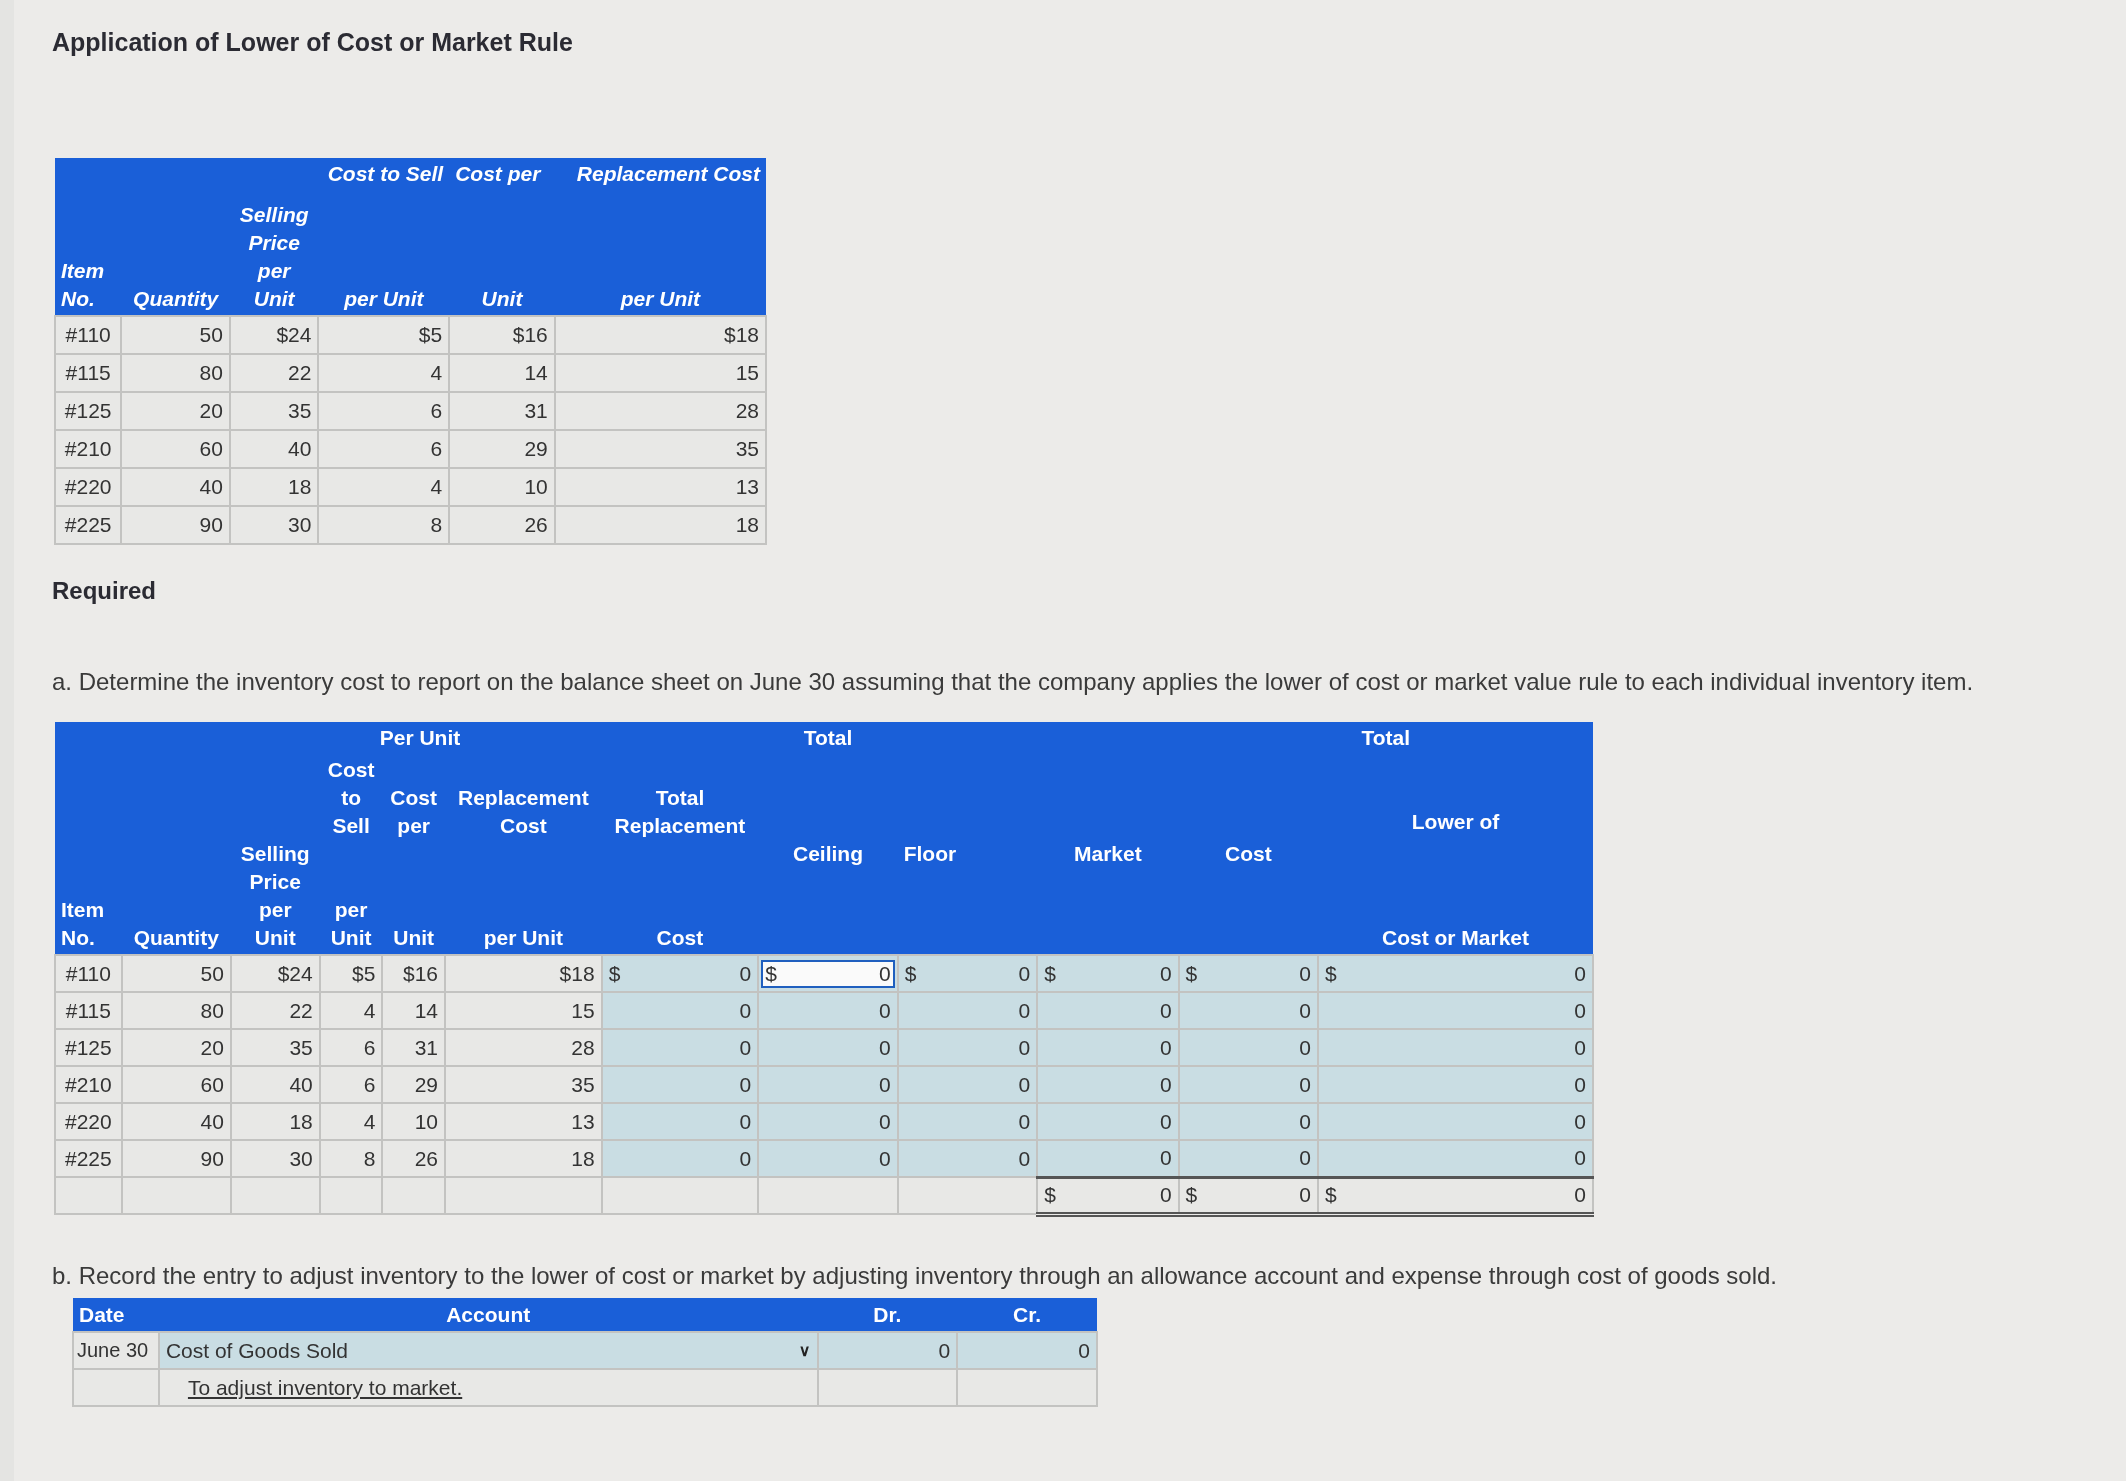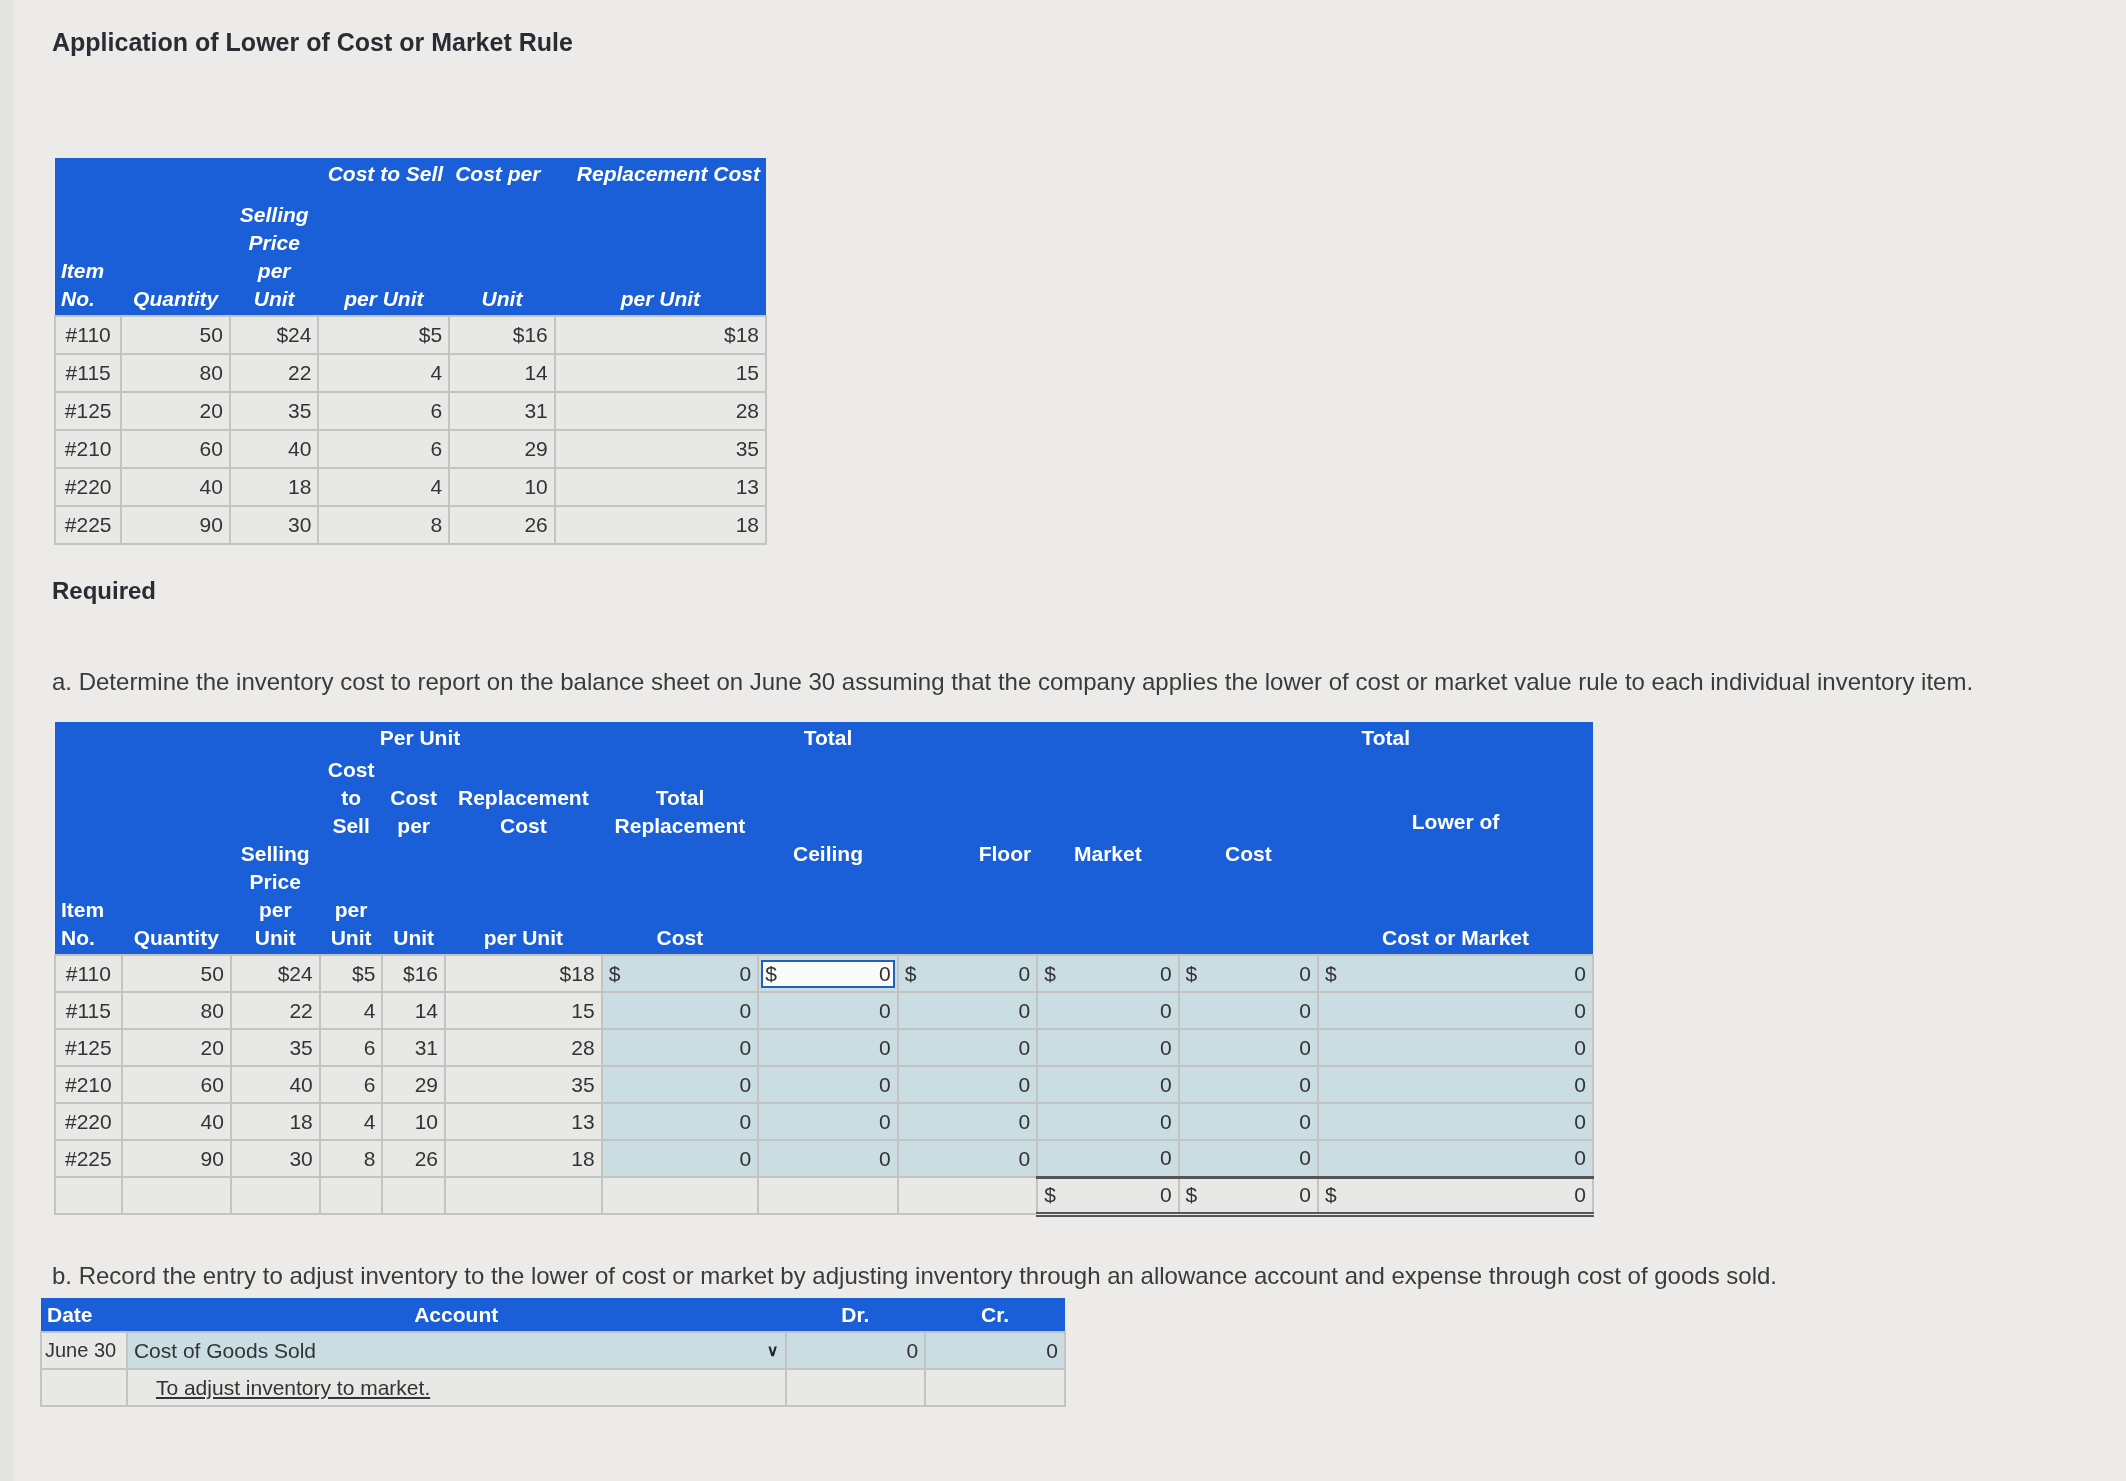--- a/index.html
+++ b/index.html
@@ -28,21 +28,21 @@
   .th-top { vertical-align: top; }
   .th-mid { vertical-align: middle; }
 
   #t1 { left: 40px; top: 158px; width: 713px; }
   #t1 th { height: 38px; font-style: italic; }
   #t2 { left: 40px; top: 722px; width: 1540px; }
   #t2 td { height: 37px; }
 
   .focus-input { display: flex; justify-content: space-between; border: 2px solid #1f5fbf; background: #fafafa; width: 100%; padding: 0 2px; }
 
-  #t3 { left: 26px; top: 1298px; width: 1026px; }
+  #t3 { left: 58px; top: 1298px; width: 1026px; }
   #t3 th { height: 34px; vertical-align: middle; text-align: center; }
   #t3 td { height: 37px; }
   .acct { display: flex; justify-content: space-between; align-items: center; }
   .chev { font-size: 16px; color: #222; font-weight: bold; }
   .memo { text-decoration: underline; color: #333; padding-left: 22px; }
   .indent { padding-left: 28px; }
 </style>
 </head>
 <body>
 
@@ -177,21 +177,21 @@
           <div style="height:84px;"></div>
           <div>per Unit</div>
         </th>
         <th style="text-align:center;">
           <div>Total</div>
           <div>Replacement</div>
           <div style="height:84px;"></div>
           <div>Cost</div>
         </th>
         <th class="th-mid" style="text-align:center;">Ceiling</th>
-        <th class="th-mid" style="text-align:right;">Floor</th>
+        <th class="th-mid" style="text-align:left;">Floor</th>
         <th class="th-mid" style="text-align:center;">Market</th>
         <th class="th-mid" style="width:138px;text-align:center;">Cost</th>
         <th style="width:272px;text-align:center;">
           <div style="margin-bottom:88px;">Lower of</div>
           <div>Cost or Market</div>
         </th>
       </tr>
     </thead>
     <tbody>
 

